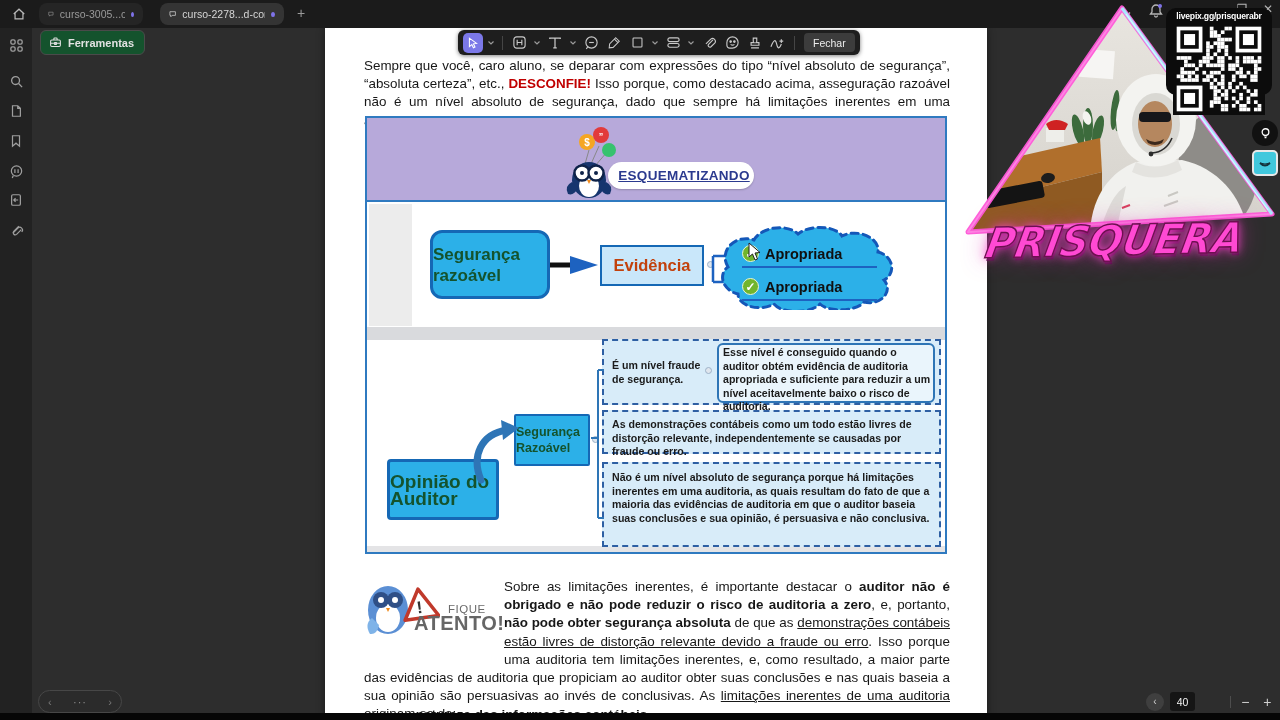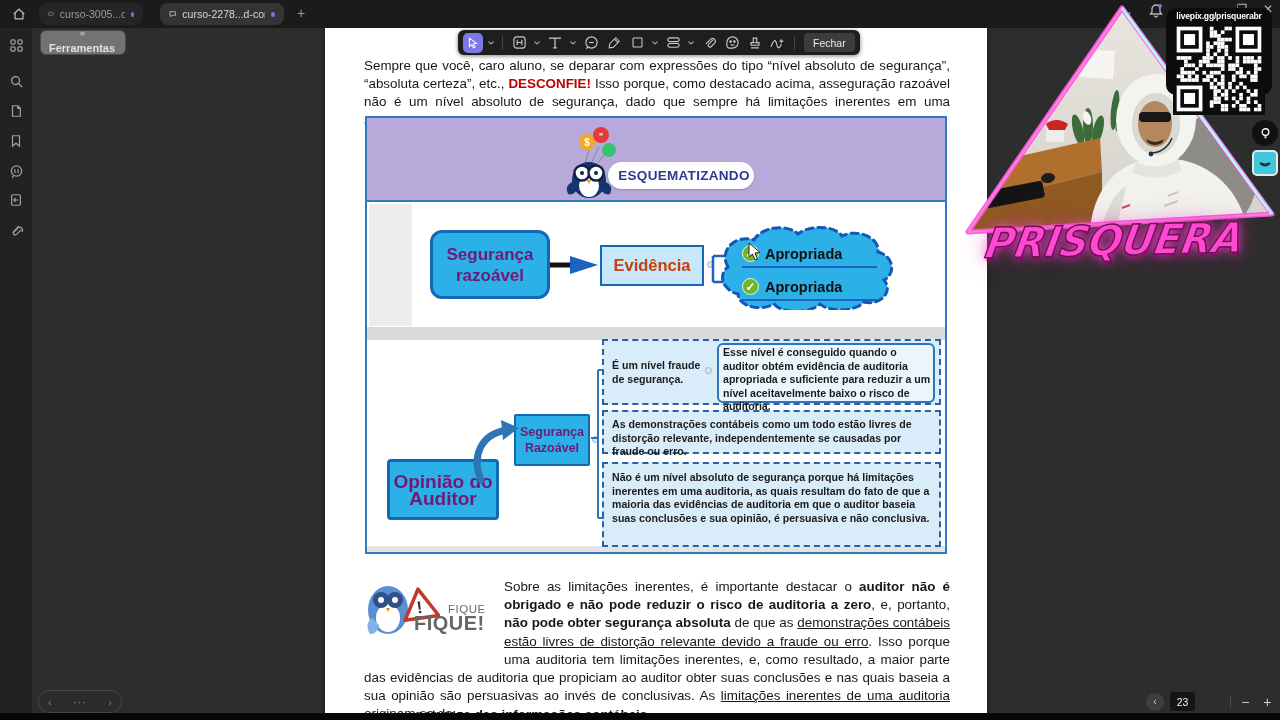--- a/index.html
+++ b/index.html
@@ -15,47 +15,47 @@
   .tab .dot { width:5px; height:5px; border-radius:50%; background:#7e72e8; }
   .newtab { top:6px; width:16px; height:16px; color:#9a9a9a; font-size:14px; line-height:15px; text-align:center; }
   .winctl { top:2px; color:#b5b5b5; font-size:12px; width:18px; text-align:center; }
 
   
   .sidebar { left:0; top:28px; width:32px; height:692px; background:#222222; z-index:5; }
   .side-ic { left:7px; width:18px; height:18px; color:#9f9f9f; display:flex; align-items:center; justify-content:center; }
 
   
   .viewport { left:32px; top:28px; width:1248px; height:692px; background:#2d2d2d; z-index:1; }
-  .ferr-btn { left:40px; top:30px; height:25px; padding:0 10px 0 8px; background:#737373; border:1px solid #4a4a4a; border-radius:6px;
-              display:flex; align-items:center; gap:6px; color:#e2e2e2; font-size:11px; font-weight:bold; z-index:6;flex-direction:column; }
+  .ferr-btn { left:40px; top:30px; height:25px; padding:0 10px 0 8px; background:#14532d; border:1px solid #4a4a4a; border-radius:6px;
+              display:flex; align-items:center; gap:6px; color:#e2e2e2; font-size:11px; font-weight:bold; z-index:6; }
 
   
   .page { left:325px; top:28px; width:662px; height:692px; background:#ffffff; box-shadow:0 0 8px rgba(0,0,0,.45); z-index:2; overflow:hidden; }
   .ptext { font-size:13.4px; line-height:18.2px; color:#171717; text-align:justify; }
   .warn { color:#c00000; font-weight:bold; }
   b.sb { font-weight:bold; } .ul { text-decoration:underline; }
 
   
   .anno { left:458px; top:30px; height:25px; background:#1e1e1e; border-radius:6px; display:flex; align-items:center; padding:0 5px; gap:3px; z-index:8; box-shadow:0 1px 4px rgba(0,0,0,.5); }
   .tool { width:20px; height:20px; border-radius:5px; display:flex; align-items:center; justify-content:center; color:#c9c9c9; }
   .tool.sel { background:#7b78e8; color:#ffffff; }
   .chev { width:10px; height:20px; display:flex; align-items:center; justify-content:center; color:#9a9a9a; }
   .vsep { width:1px; height:14px; background:#454545; margin:0 3px; }
   .fechar { height:19px; padding:0 9px; background:#3c3c3c; border-radius:4px; color:#ededed; font-size:10.5px; display:flex; align-items:center; margin-left:3px; }
 
   
   .schem { left:40px; top:88px; width:582px; height:438px; border:2px solid #2f7ac0; background:#ffffff; }
   .schem-head { left:0; top:0; width:578px; height:84px; background:#b7a9da; border-bottom:2px solid #2f7ac0; }
   .esq-pill { left:241px; top:44px; width:146px; height:27px; background:#ffffff; border-radius:14px; display:flex; align-items:center; justify-content:center;
-              font-size:13.5px; font-weight:bold; color:#2b3a8f; letter-spacing:.3px; box-shadow:0 1px 2px rgba(0,0,0,.2); padding-left:6px; }
+              font-size:13.5px; font-weight:bold; color:#2b3a8f; letter-spacing:.3px; box-shadow:0 1px 2px rgba(0,0,0,.2); padding-left:6px;text-decoration:underline; }
   .gray-strip { left:2px; top:86px; width:43px; height:122px; background:#ececec; }
   .gray-band  { left:0; top:209px; width:578px; height:13px; background:#d9dadd; }
   .gray-band2 { left:0; top:428px; width:578px; height:6px;  background:#e4e4e6; }
   .bluebox { background:#2cb0e8; border:3px solid #1568b5; border-radius:12px; display:flex; align-items:center; justify-content:center;
-             text-align:center; font-weight:bold; color:#701a75; }
+             font-weight:bold; color:#14532d; }
   .evbox { background:#c9e7fa; border:2.5px solid #1568b5; display:flex; align-items:center; justify-content:center; font-weight:bold; color:#c2410c; }
   .dashbox { border:2px dashed #2e5fa3; background:#d8ecf9; }
   .noteTxt { font-size:10.6px; font-weight:bold; color:#1b1b1b; line-height:13.6px; }
   .innerNote { background:#eaf5fc; border:2px solid #2e75b6; border-radius:6px; }
   .cl-item { display:flex; align-items:center; gap:6px; font-weight:bold; font-size:14.5px; color:#101010; }
   .cl-check { width:17px; height:17px; border-radius:50%; background:#72b52c; color:#fff; font-size:12px; display:flex; align-items:center; justify-content:center; border:1.5px solid #e8f5d8; }
   .cl-under { position:absolute; height:2px; background:#1d62c0; }
   .nub { position:absolute; width:7px; height:7px; border-radius:50%; background:#dfe6ee; border:1px solid #9db2c8; }
 
   
@@ -284,21 +284,21 @@
         <circle cx="17" cy="20" r="3" fill="#fff"></circle>
           <circle cx="31" cy="20" r="3" fill="#fff"></circle>
         <path d="M22 28 L26 28 L24 32 Z" fill="#f08a1d"></path>
         <path d="M8 38 q-8 6 -2 16 q7 1 9 -9" fill="#7fb3e8"></path>
       </svg>
       <svg style="position:absolute; left:36px; top:8px;" width="40" height="36" viewBox="0 0 40 36">
         <path d="M20 3 L37 32 L3 32 Z" fill="#ffffff" stroke="#c0392b" stroke-width="3.5" stroke-linejoin="round" transform="rotate(-8 20 18)"></path>
         <text x="19" y="27" font-size="17" font-weight="bold" fill="#333" text-anchor="middle" transform="rotate(-8 20 18)">!</text>
       </svg>
       <span class="fa-fique">FIQUE</span>
-      <span class="fa-atento">FIQUE!</span>
+      <span class="fa-atento">ATENTO!</span>
     </span>
     <span>Sobre as limitações inerentes, é importante destacar o </span><b class="sb">auditor não é obrigado e não pode reduzir o risco de auditoria a zero</b><span>, e, portanto, </span><b class="sb">não pode obter segurança absoluta</b><span> de que as </span><span class="ul">demonstrações contábeis estão livres de distorção relevante devido a fraude ou erro</span><span>. Isso porque uma auditoria tem limitações inerentes, e, como resultado, a maior parte das evidências de auditoria que propiciam ao auditor obter suas conclusões e nas quais baseia a sua opinião são persuasivas ao invés de conclusivas. As </span><span class="ul">limitações inerentes de uma auditoria originam-se da</span><span>:</span>
   </div>
 
   <div class="abs" style="left:75px; top:677px; width:500px; height:10px; overflow:hidden;">
     <span class="ptext" style="font-weight:bold;">•&nbsp;&nbsp;&nbsp;<span class="ul">natureza das informações contábeis</span></span>
   </div>
 </div>
 
 <div class="abs anno">
@@ -398,21 +398,21 @@
 <div class="abs botstrip"></div>
 
 <div class="abs navpill">
   <span style="color:#777;">‹</span>
   <span style="letter-spacing:1px;">···</span>
   <span style="color:#777;">›</span>
 </div>
 
 <div class="abs pager">
   <div class="pg-circ">‹</div>
-  <div class="pg-num">23</div>
+  <div class="pg-num">40</div>
   <div class="pg-tot">/ 176</div>
   <div class="pg-sep"></div>
   <div class="pg-zoom">−</div>
   <div class="pg-zoom">+</div>
 </div>
 
 <div class="abs cam">
   <svg width="330" height="300" viewBox="0 0 330 300">
     <defs>
       <clipPath id="triclip">

